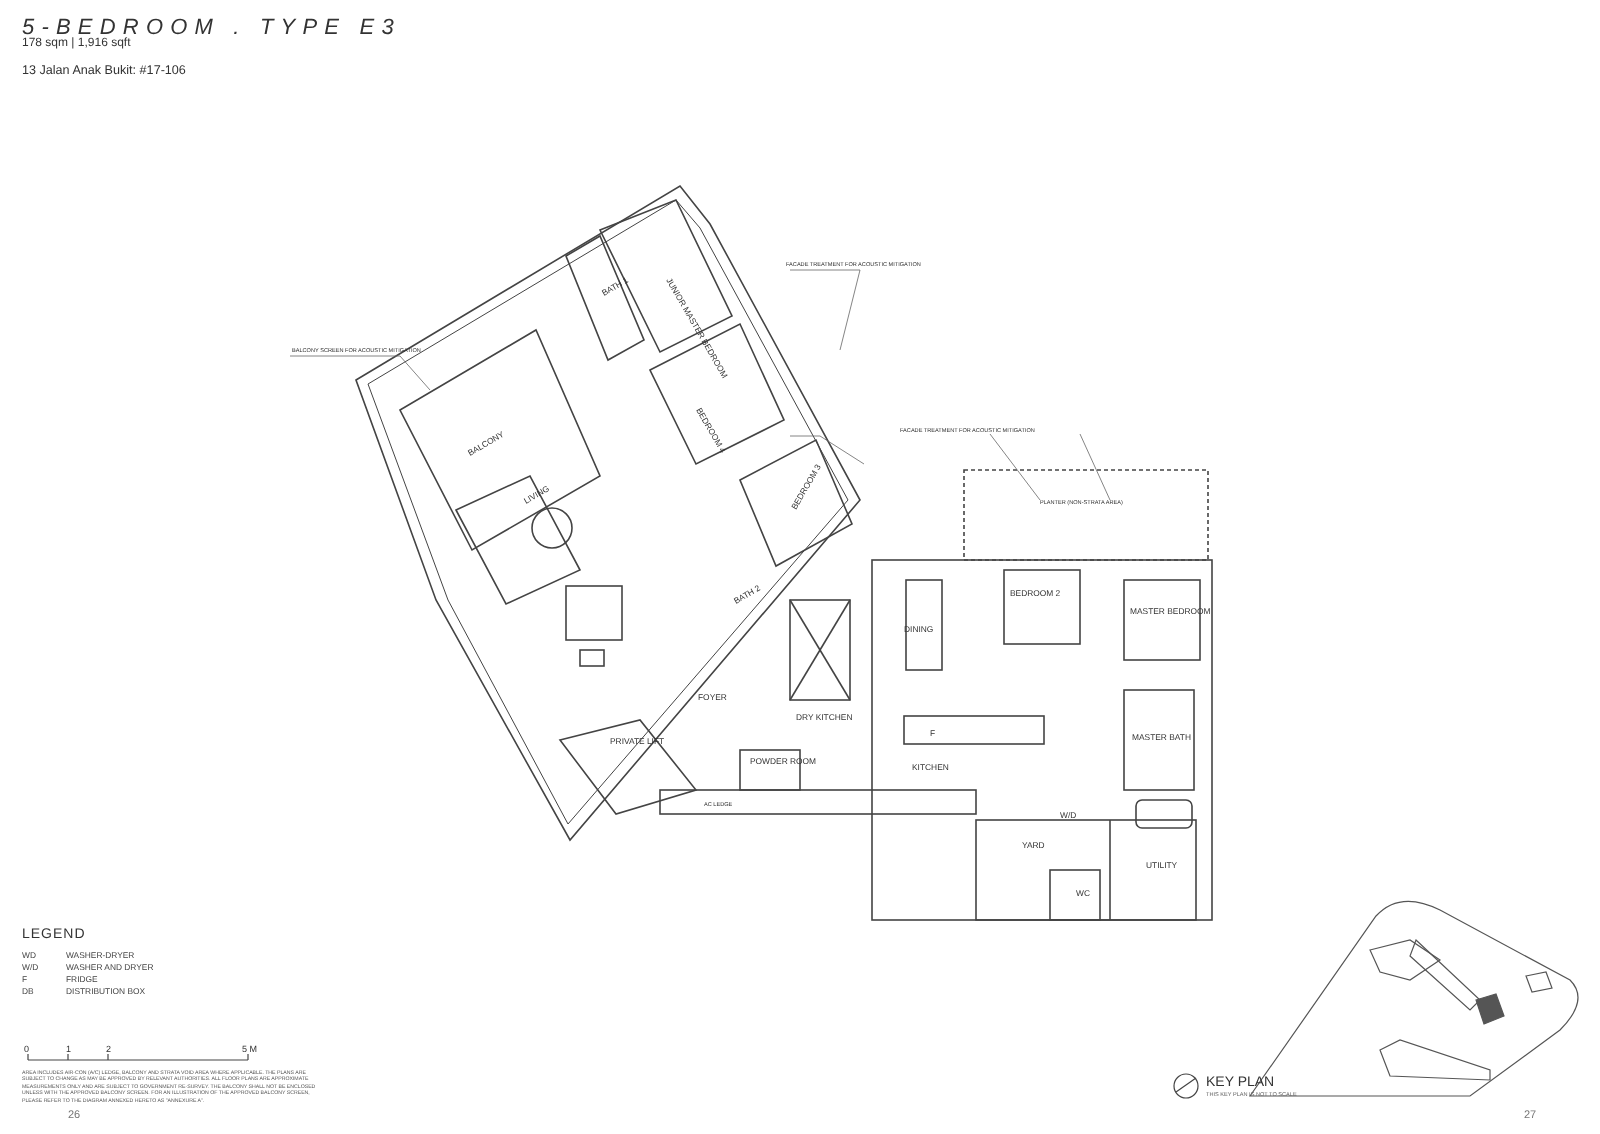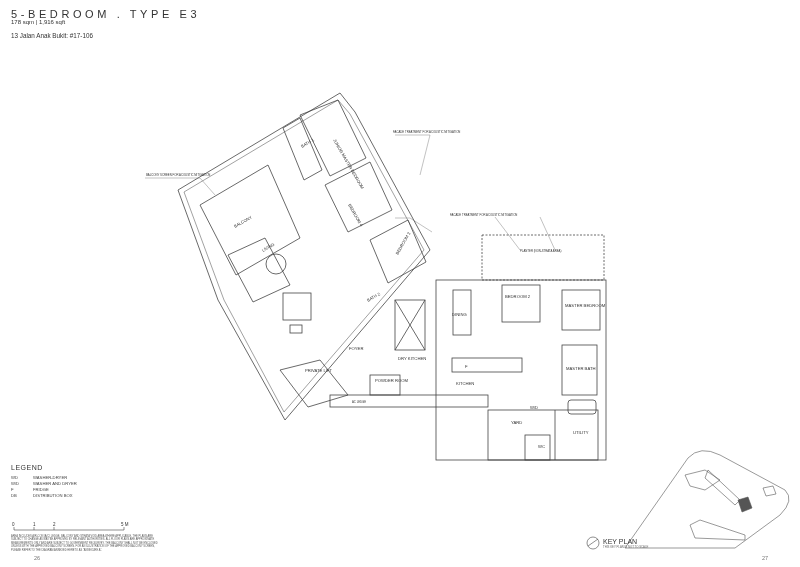--- a/index.html
+++ b/index.html
@@ -1,18 +1,18 @@
 <!DOCTYPE html>
 <html><head>
 <meta charset="utf-8">
 <style>
   html, body { margin:0; padding:0; background:#ffffff; }
   body { width:800px; height:567px; position:relative; overflow:hidden;
          font-family:"Liberation Sans", sans-serif; color:#222; }
-  .title { position:absolute; left:11px; top:8px; font-size:11px; letter-spacing:3.6px; color:#333; }
+  .title { position:absolute; left:11px; top:8px; font-size:11px; letter-spacing:3.6px; color:#333;font-style:italic; }
   .area { position:absolute; left:11px; top:19px; font-size:6px; color:#333; }
   .addr { position:absolute; left:11px; top:32px; font-size:6.3px; color:#333; }
   .legend-title { position:absolute; left:11px; top:464px; font-size:7px; color:#333; letter-spacing:0.5px; }
   .legend-row { position:absolute; left:11px; font-size:4.2px; color:#444; }
   .legend-row span.k { display:inline-block; width:22px; }
   .scale { position:absolute; left:11px; top:520px; }
   .disclaimer { position:absolute; left:11px; top:535px; width:150px; font-size:2.6px; line-height:3.4px; color:#555; }
   .page { position:absolute; font-size:5.5px; color:#777; }
   svg.plan { position:absolute; left:0; top:0; }
   .lbl { font-family:"Liberation Sans", sans-serif; fill:#333; }

